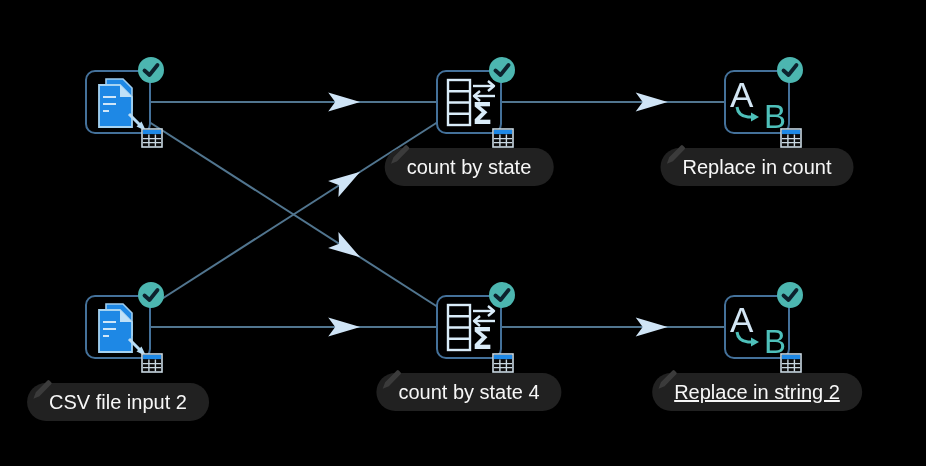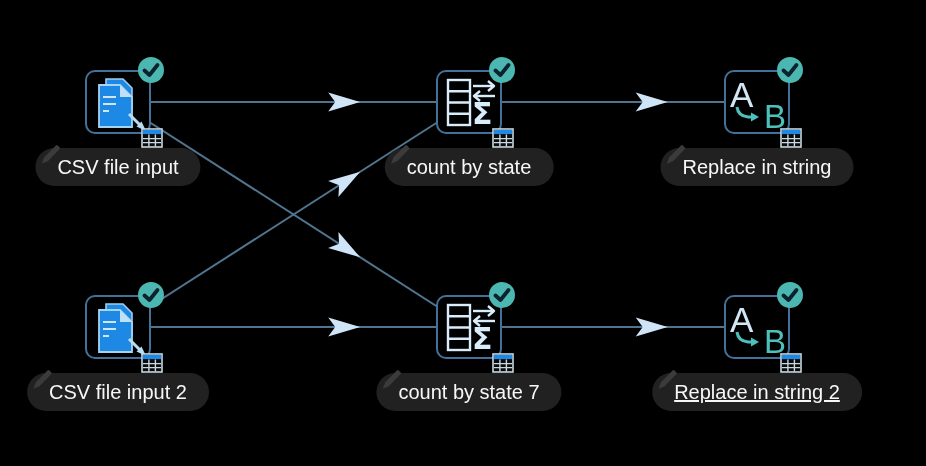--- a/index.html
+++ b/index.html
@@ -220,49 +220,43 @@
       <circle class="c-circle" cx="14" cy="14" r="13"></circle>
       <path class="s-mark" d="M7.5 14.5 L12.5 19 L20.5 9" stroke-width="3.8" stroke-linecap="round" stroke-linejoin="round"></path>
     </svg>
     <svg class="grid" viewBox="0 0 22 20">
       <rect x="1" y="1" width="20" height="18" fill="#0b0b0b" class="s-grid" stroke-width="1.6"></rect>
       <rect class="c-hdr" x="1.9" y="1.9" width="18.2" height="4.2"></rect>
       <path class="s-grid" d="M7.9 6.5 V18.5 M14.4 6.5 V18.5 M1.9 10.6 H20.1 M1.9 14.6 H20.1" stroke-width="1.4" fill="none"></path>
     </svg>
   </div>
 
-  <div class="pill" style="left: 118px; top: 148px;">
-    <svg class="pencil" viewBox="0 0 24 24">
-      <path class="c-pencil" d="M4 20 l2.2-6 L17 3.2 a1.2 1.2 0 0 1 1.8 0 l1.6 1.6 a1.2 1.2 0 0 1 0 1.8 L9.6 17.8 Z"></path>
-    </svg>
-    <span>CSV file input</span>
-  </div>
   <div class="pill" style="left: 469px; top: 148px; text-align: center;">
     <svg class="pencil" viewBox="0 0 24 24">
       <path class="c-pencil" d="M4 20 l2.2-6 L17 3.2 a1.2 1.2 0 0 1 1.8 0 l1.6 1.6 a1.2 1.2 0 0 1 0 1.8 L9.6 17.8 Z"></path>
     </svg>
     <span>count by state</span>
   </div>
   <div class="pill" style="left: 757px; top: 148px;">
     <svg class="pencil" viewBox="0 0 24 24">
       <path class="c-pencil" d="M4 20 l2.2-6 L17 3.2 a1.2 1.2 0 0 1 1.8 0 l1.6 1.6 a1.2 1.2 0 0 1 0 1.8 L9.6 17.8 Z"></path>
     </svg>
-    <span>Replace in string</span>
-  </div>
-  <div class="pill" style="left: 118px; top: 373px; text-align: center;">
+    <span>Replace in count</span>
+  </div>
+  <div class="pill" style="left: 118px; top: 383px; text-align: center;">
     <svg class="pencil" viewBox="0 0 24 24">
       <path class="c-pencil" d="M4 20 l2.2-6 L17 3.2 a1.2 1.2 0 0 1 1.8 0 l1.6 1.6 a1.2 1.2 0 0 1 0 1.8 L9.6 17.8 Z"></path>
     </svg>
     <span>CSV file input 2</span>
   </div>
   <div class="pill" style="left: 469px; top: 373px;">
     <svg class="pencil" viewBox="0 0 24 24">
       <path class="c-pencil" d="M4 20 l2.2-6 L17 3.2 a1.2 1.2 0 0 1 1.8 0 l1.6 1.6 a1.2 1.2 0 0 1 0 1.8 L9.6 17.8 Z"></path>
     </svg>
-    <span>count by state 7</span>
+    <span>count by state 4</span>
   </div>
   <div class="pill" style="left: 757px; top: 373px; text-decoration: underline;">
     <svg class="pencil" viewBox="0 0 24 24">
       <path class="c-pencil" d="M4 20 l2.2-6 L17 3.2 a1.2 1.2 0 0 1 1.8 0 l1.6 1.6 a1.2 1.2 0 0 1 0 1.8 L9.6 17.8 Z"></path>
     </svg>
     <span>Replace in string 2</span>
   </div>
 
 </div>
 

